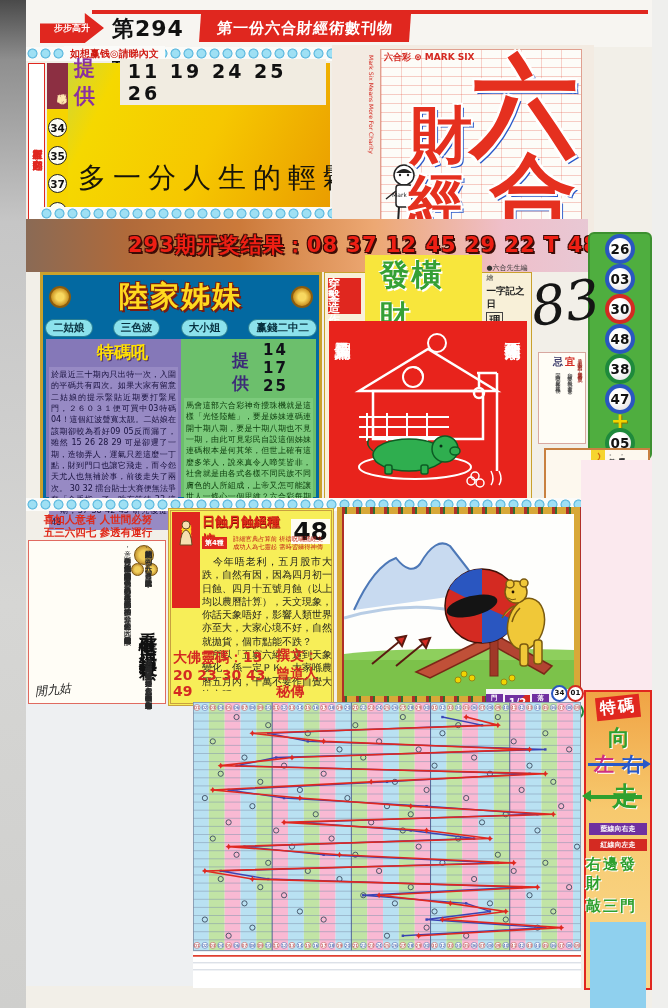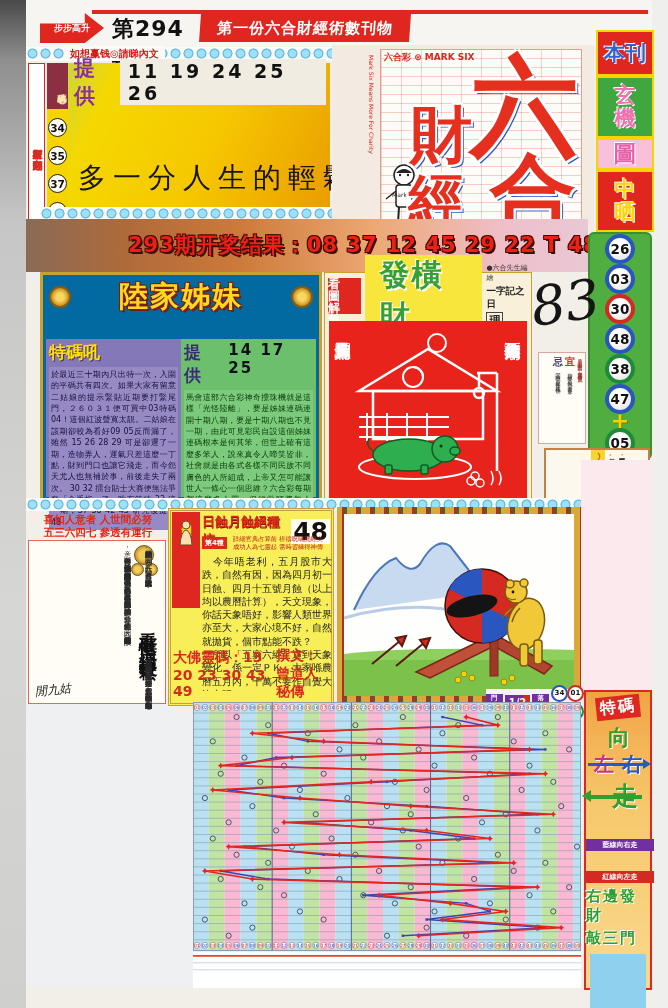--- a/index.html
+++ b/index.html
@@ -59,21 +59,21 @@
   #sisters{left:40px;top:272px;width:282px;height:232px;background:#0369a1;border:3px solid #c9a12c;box-sizing:border-box;}
   #sisters-title-row{position:absolute;left:0;top:2px;width:276px;height:40px;display:flex;align-items:center;justify-content:space-between;padding:0 6px;box-sizing:border-box;}
   .coin{width:22px;height:22px;border-radius:50%;background:radial-gradient(circle,#f8d860 30%,#c89020 70%);border:2px solid #8a5c10;box-sizing:border-box;}
   #sisters-title{font-size:29px;font-weight:bold;color:#ffd920;text-shadow:2px 2px 0 #7a1c10,-1px -1px 0 #7a1c10,1px -1px 0 #7a1c10,-1px 1px 0 #7a1c10;letter-spacing:2px;}
   #tabs-row{position:absolute;left:2px;top:44px;width:272px;display:flex;justify-content:space-between;}
   .tab-oval{background:#8ce2ec;color:#06303f;font-size:10.5px;font-weight:bold;border-radius:10px;padding:1px 7px;border:1px solid #2b7f92;white-space:nowrap;}
   #sisters-panels{position:absolute;left:3px;top:64px;width:270px;height:158px;display:flex;}
   .s-panel{width:135px;height:158px;box-sizing:border-box;padding:2px 3px;}
   #s-left{background:#8578b8;}
   #s-right{background:#6cbf6c;}
-  .s-head{display:flex;align-items:flex-start;gap:12px;}
+  .s-head{display:flex;align-items:flex-end;gap:12px;margin-left:48px;}
   #s-left .s-label{color:#ffe000;font-size:17px;font-weight:bold;text-shadow:1px 1px 0 #4a3070;}
   #s-right .s-label{color:#3c2a78;font-size:17px;font-weight:bold;}
   .s-nums{font-size:15px;font-weight:bold;color:#101018;letter-spacing:2px;}
   .s-text{margin-top:3px;font-size:8px;line-height:1.42;text-align:justify;}
   #s-left .s-text{background:#978ac4;color:#17103c;padding:2px;}
   #s-right .s-text{background:#7ccb7c;color:#0a3a0a;padding:2px;}
   
   #fortune{left:324px;top:272px;width:208px;height:232px;background:#f8f0d8;border:1px solid #c9a12c;box-sizing:border-box;}
   #fortune-head{position:absolute;left:0;top:0;width:206px;height:46px;display:flex;align-items:center;}
   #fortune-tag{width:36px;height:36px;background:#e0271f;color:#fff;font-size:12px;font-weight:bold;display:grid;grid-template-columns:1fr 1fr;place-items:center;margin-left:3px;line-height:1;}
@@ -139,21 +139,21 @@
   .cross-ch{position:absolute;font-weight:bold;font-family:"DejaVu Serif",serif;}
   #cross-top{left:22px;top:0;font-size:22px;color:#2fa02f;text-shadow:1px 1px 0 #fff;}
   #cross-left{left:8px;top:28px;font-size:20px;color:#cf3080;text-shadow:1px 1px 0 #fff;}
   #cross-right{left:36px;top:28px;font-size:20px;color:#2858c8;text-shadow:1px 1px 0 #fff;}
   #cross-bottom{left:26px;top:56px;font-size:26px;color:#2fa02f;text-shadow:1px 1px 0 #fff;}
   .h-arrow{position:absolute;height:3px;}
   #arrow-blue{left:2px;top:40px;width:56px;background:#2858c8;}
   #arrow-blue:after{content:"";position:absolute;right:-7px;top:-4px;border-left:8px solid #2858c8;border-top:5px solid rgba(0,0,0,0);border-bottom:5px solid rgba(0,0,0,0);}
   #arrow-green{left:4px;top:72px;width:52px;height:4px;background:#2fa02f;}
   #arrow-green:after{content:"";position:absolute;left:-8px;top:-5px;border-right:9px solid #2fa02f;border-top:6px solid rgba(0,0,0,0);border-bottom:6px solid rgba(0,0,0,0);}
-  .temai-note{width:68px;margin:20px auto 0;color:#fff;font-size:7px;font-weight:bold;text-align:center;padding:1px 0;}
+  .temai-note{width:58px;margin:4px auto 0;color:#fff;font-size:7px;font-weight:bold;text-align:center;padding:1px 0;}
   #note1{background:#7030a0;} #note2{background:#d42a22;}
   .temai-slogan{text-align:left;font-size:15px;font-weight:bold;color:#2fa02f;text-shadow:1px 1px 0 #fff,-1px -1px 0 #fff;margin-top:4px;letter-spacing:2px;}
   #temai-blue{width:56px;height:104px;background:#8fd0ee;margin:6px auto 0;}
   
   #chart-box{left:193px;top:702px;width:388px;height:286px;background:#fff;}
   #below-left{left:26px;top:690px;width:167px;height:296px;background:#eef0f2;}
 </style>
 </head>
 <body>
 
@@ -205,34 +205,20 @@
       <line x1="15" y1="44" x2="14" y2="60" stroke="#222" stroke-width="2"></line>
       <line x1="25" y1="44" x2="26" y2="60" stroke="#222" stroke-width="2"></line>
       <text x="20" y="34" font-size="6" text-anchor="middle" fill="#222">MarkSix</text>
     </svg>
     <div class="ov" id="ov-cai">財</div>
     <div class="ov" id="ov-liu">六</div>
     <div class="ov" id="ov-he">合</div>
     <div class="ov" id="ov-jing">經</div>
   </div>
 
-  <div class="abs" id="rail-boxes">
-      <div class="rail-box" style="background: rgb(224, 39, 31); color: rgb(47, 99, 208); height: 46px; font-size: 21px; text-shadow: rgb(255, 255, 255) 1px 1px 0px, rgb(255, 255, 255) -1px -1px 0px; border: 2px solid rgb(246, 212, 0);">本刊</div>
-      <div class="rail-box" style="background: rgb(63, 167, 63); color: rgb(240, 112, 176); height: 62px; font-size: 21px; text-shadow: rgb(255, 255, 255) 1px 1px 0px, rgb(255, 255, 255) -1px -1px 0px; border: 2px solid rgb(246, 212, 0); flex-direction: column;">
-        <span style="line-height: 1.1;">玄</span>
-        <span style="line-height: 1.1;">機</span>
-      </div>
-      <div class="rail-box" style="background: rgb(249, 192, 220); color: rgb(232, 96, 168); height: 32px; font-size: 23px; text-shadow: rgb(255, 255, 255) 1px 1px 0px, rgb(255, 255, 255) -1px -1px 0px; border: 2px solid rgb(246, 212, 0); flex-direction: column;">
-        <span style="line-height: 1.1;">圖</span>
-      </div>
-      <div class="rail-box" style="background: rgb(224, 39, 31); color: rgb(255, 210, 0); height: 62px; font-size: 21px; text-shadow: rgb(255, 255, 255) 1px 1px 0px, rgb(255, 255, 255) -1px -1px 0px; border: 2px solid rgb(246, 212, 0); flex-direction: column;">
-        <span style="line-height: 1.1;">中</span>
-        <span style="line-height: 1.1;">晒</span>
-      </div>
-    </div>
 
   <div class="abs" id="result-band"></div>
   <div class="abs" id="result-text">293期开奖结果：08 37 12 45 29 22 T 48</div>
 
   <div class="abs" id="balls-col">
       <div class="ball" style="border: 4px solid rgb(42, 86, 192);">26</div>
       <div class="ball" style="border: 4px solid rgb(42, 86, 192);">03</div>
       <div class="ball" style="border: 4px solid rgb(212, 42, 34);">30</div>
       <div class="ball" style="border: 4px solid rgb(42, 86, 192);">48</div>
       <div class="ball" style="border: 4px solid rgb(30, 138, 60);">38</div>
@@ -240,40 +226,46 @@
       <div class="plus-sign">+</div>
       <div class="ball" style="border: 4px solid rgb(30, 138, 60);">05</div>
     </div>
 
   <div class="abs" id="sisters">
     <div id="sisters-title-row">
       <span class="coin"></span>
       <span id="sisters-title">陸家姊妹</span>
       <span class="coin"></span>
     </div>
+    <div id="tabs-row">
+        <span class="tab-oval">二姑娘</span>
+        <span class="tab-oval">三色波</span>
+        <span class="tab-oval">大小姐</span>
+        <span class="tab-oval">赢錢二中二</span>
+      </div>
     <div id="sisters-panels">
       <div class="s-panel" id="s-left">
         <div class="s-head">
           <span class="s-label">特碼吼</span>
         </div>
         <div class="s-text">於最近三十期內只出特一次，入圍的平碼共有四次。如果大家有留意二姑娘的提示緊貼近期要打緊尾門，２６０３１便可買中03特碼04！這個紅波聲寬太靚。二姑娘在該期卻較為看好09 05反而漏了，雖然 15 26 28 29 可是卻遲了一期，造物弄人，運氣只差這麼一丁點，財到門口也讓它飛走，而今怨天尤人也無補於事，前後走失了兩次。 30 32 擂台貼士大賽便無法爭奪「金手指」了，唯有等待 33 這一期，37 38 42 43 研究後提供 48</div>
       </div>
       <div class="s-panel" id="s-right">
         <div class="s-head">
           <span class="s-label">提供</span>
           <span class="s-nums">14 17 25</span>
         </div>
         <div class="s-text">馬會這部六合彩神奇攪珠機就是這樣「光怪陸離」，要是姊妹連碼連開十期八期，要是十期八期也不見一期，由此可見彩民自設這個姊妹連碼根本是何其笨，但世上確有這麼多笨人，說來真令人啼笑皆非，社會就是由各式各樣不同民族不同膚色的人所組成，上帝又怎可能讓世人一條心一個思維？六合彩每期都這麼多人買，但經常頭獎無人中，這個「啟示」，已清楚告訴大家這個遊戲的「得主」只是屬於「有緣人」，也不由閣下不服。44 46 47 大小姐提供</div>
       </div>
     </div>
   </div>
 
   <div class="abs" id="fortune">
     <div id="fortune-head">
-      <div id="fortune-tag">看圖解象</div>
+      <div id="fortune-tag">穿鑿造作</div>
       <div id="fortune-title">發橫財</div>
       <div id="fortune-right">
         <span id="fortune-credit">●六合先生編繪</span>
         <span id="fortune-phrase">一字記之日</span>
         <span id="fortune-word">理</span>
       </div>
     </div>
     <div id="red-pic">
       <svg width="198" height="178" viewBox="0 0 198 178">
         <circle cx="108" cy="22" r="9" fill="none" stroke="#fff" stroke-width="2"></circle>

